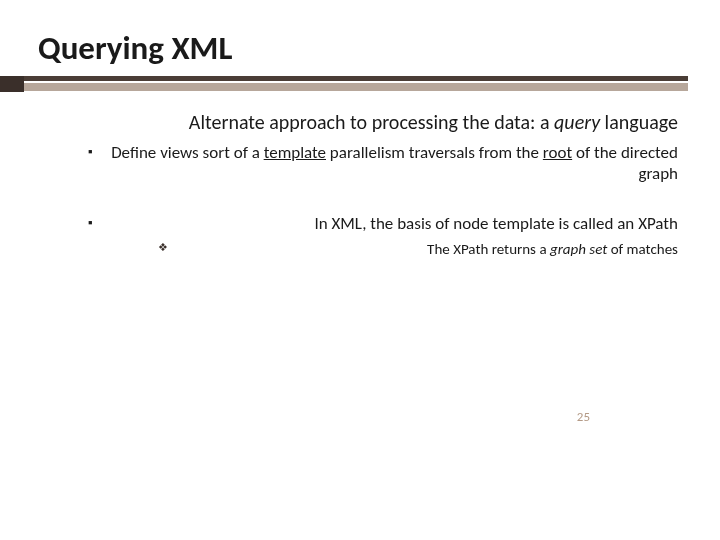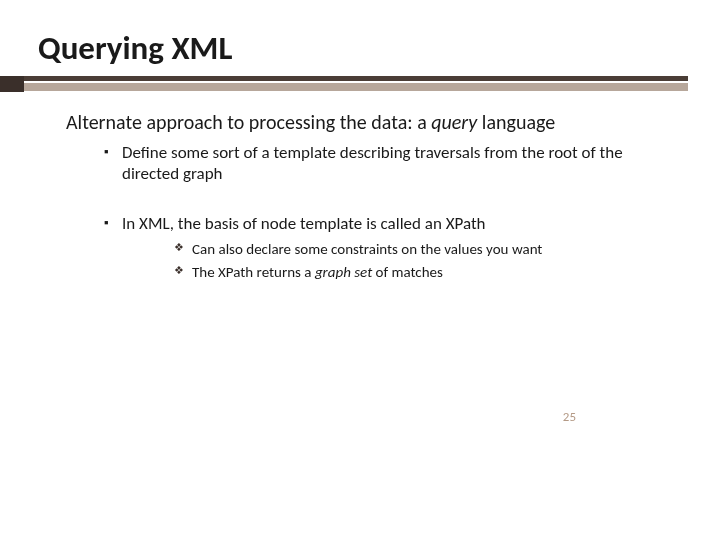--- a/index.html
+++ b/index.html
@@ -4,31 +4,31 @@
 <style>
   * { margin: 0; padding: 0; box-sizing: border-box; }
   html, body { width: 720px; height: 540px; background: #fff; font-family: Calibri, "Segoe UI", Arial, sans-serif; color: #1a1a1a; }
   .slide { position: relative; width: 720px; height: 456px; padding: 0; }
   .title-wrap { padding: 28px 0 0 38px; }
   .title { font-size: 33px; font-weight: 700; letter-spacing: 0px; }
   .rule-stack { position: relative; margin-top: 6px; height: 22px; }
   .rule-bar-dark { position: absolute; left: 0; top: 2px; width: 24px; height: 16px; background: #3a2f2a; }
   .rule-line-1 { position: absolute; left: 0; top: 2px; right: 32px; height: 5px; background: #4a3d36; }
   .rule-line-2 { position: absolute; left: 0; top: 9px; right: 32px; height: 8px; background: #b7a79b; }
-  .body { padding: 14px 42px 0 66px; }
+  .body { padding: 14px 42px 0 50px; text-align: right; }
   .lead { font-size: 20px; margin-bottom: 8px; }
   .italic { font-style: italic; }
   .L1 { list-style: none; padding: 0; margin: 0; }
   .L1 > li { position: relative; padding-left: 56px; font-size: 17px; line-height: 1.25; margin-bottom: 28px; }
   .L1 > li::before { content: "\25AA"; position: absolute; left: 38px; top: 2px; font-size: 13px; color: #1a1a1a; }
   .L2 { list-style: none; padding: 0; margin: 6px 0 0 0; }
   .L2 > li { position: relative; padding-left: 70px; font-size: 15px; line-height: 1.3; margin-bottom: 4px; }
   .L2 > li::before { content: "\2756"; position: absolute; left: 52px; top: 1px; font-size: 11px; color: #3a2f2a; }
-  .u { }
-  .pagenum { position: absolute; right: 144px; bottom: 32px; font-size: 13px; color: #b49a86; }
+  .u { text-decoration: underline; }
+  .pagenum { position: absolute; right: 130px; bottom: 32px; font-size: 13px; color: #b49a86; }
 </style>
 </head>
 <body>
 
 <div class="slide">
   <div class="title-wrap">
     <h1 class="title">Querying XML</h1>
   </div>
 
   <div class="rule-stack">
@@ -37,26 +37,25 @@
     <div class="rule-bar-dark"></div>
   </div>
 
   <div class="body">
     <p class="lead">
       <span>Alternate approach to processing the data:  a </span><span class="italic">query</span><span> language</span>
     </p>
 
     <ul class="L1">
       <li>
-        <span>Define some sort of a </span><span class="u">template</span><span> describing traversals from the </span><span class="u">root</span><span> of the directed graph</span>
+        <span>Define views sort of a </span><span class="u">template</span><span> parallelism traversals from the </span><span class="u">root</span><span> of the directed graph</span>
       </li>
       <li>
         <span>In XML, the basis of node template is called an XPath</span>
         <ul class="L2">
-          <li>Can also declare some constraints on the values you want</li>
           <li>
             <span>The XPath returns a </span><span class="italic">graph set</span><span> of matches</span>
           </li>
         </ul>
       </li>
     </ul>
   </div>
 
   <div class="pagenum">25</div>
 </div>

